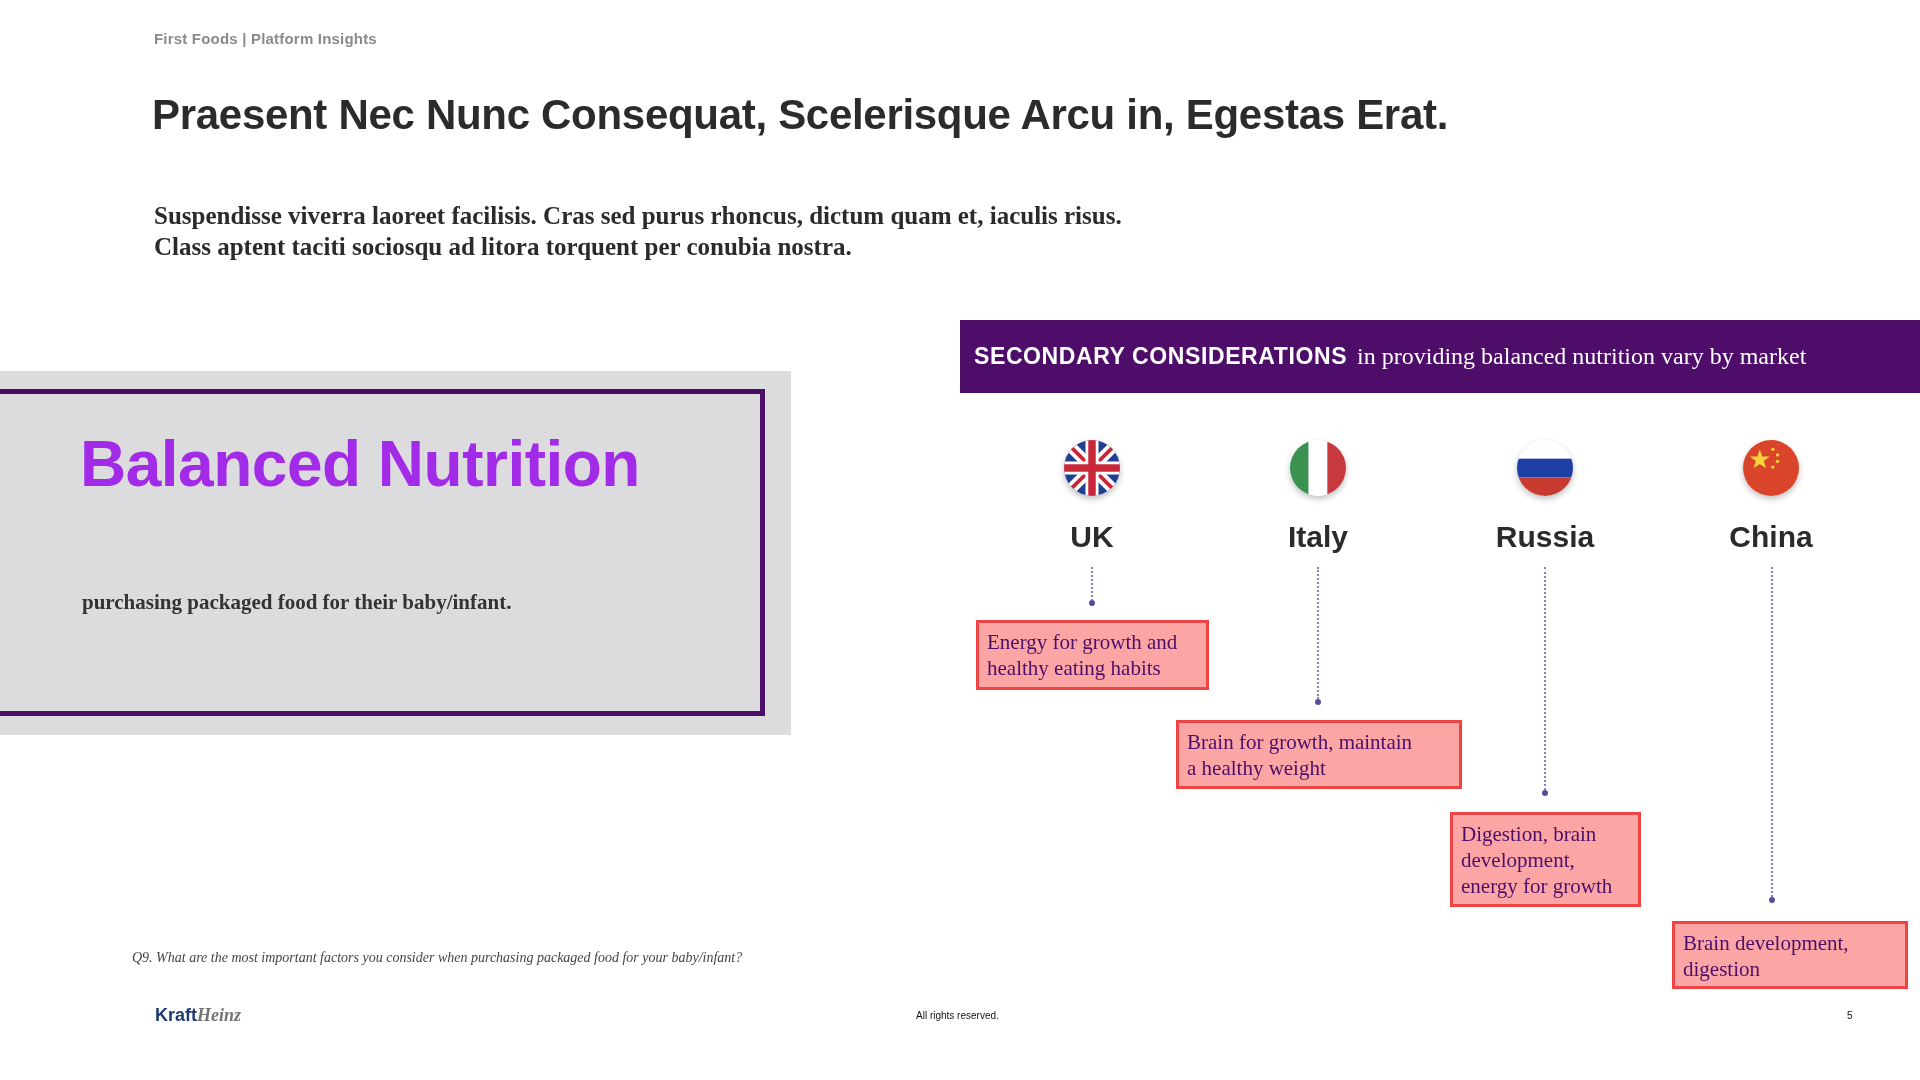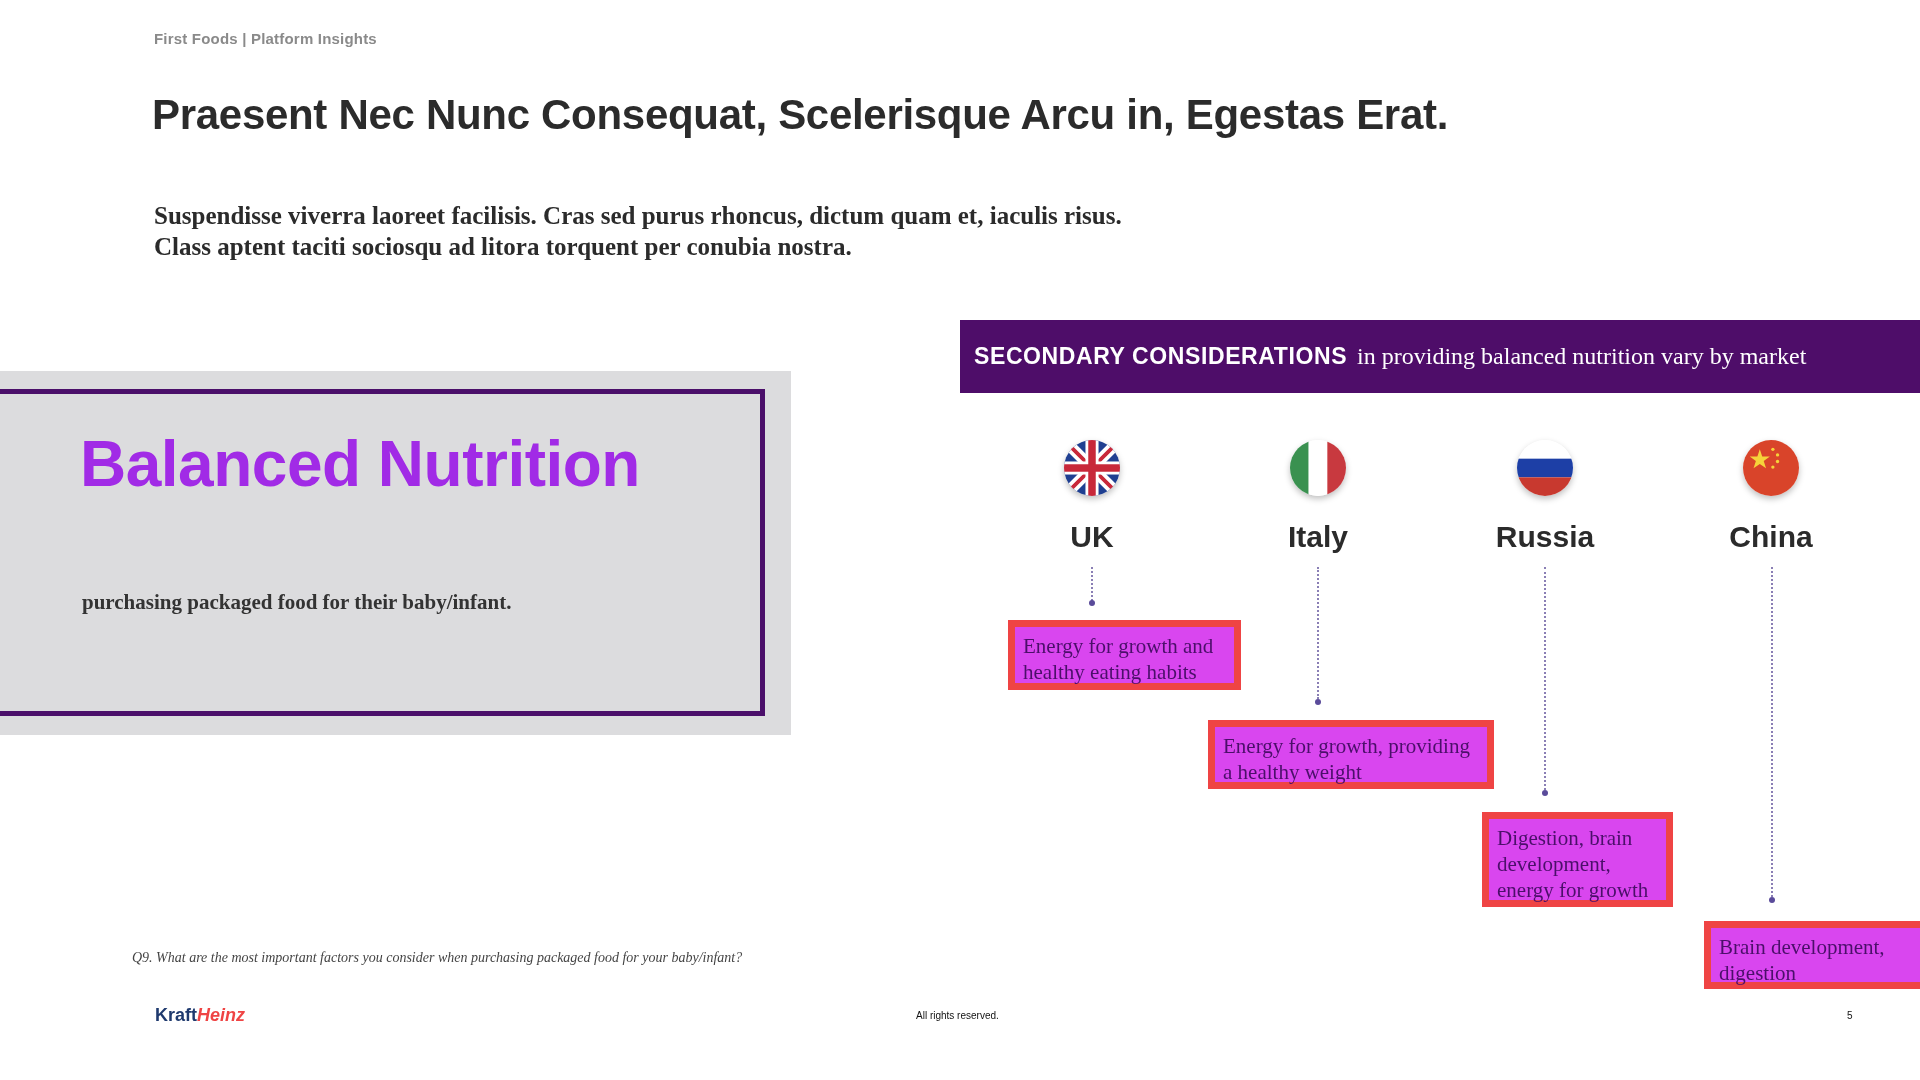--- a/index.html
+++ b/index.html
@@ -12,25 +12,25 @@
   .panel-frame { left:-6px; top:389px; width:771px; height:327px; border:5px solid #4b0f6a; box-sizing:border-box; }
   .panel-heading { left:80px; top:432px; font-size:64px; font-weight:bold; color:#a12be6; line-height:64px; letter-spacing:-0.5px; }
   .panel-text { left:82px; top:587px; font-family:"Liberation Serif", serif; font-size:21px; font-weight:bold; color:#333333; line-height:30px; }
   .banner { left:960px; top:320px; width:960px; height:73px; background:#4e0d69; display:flex; align-items:center; padding-left:14px; box-sizing:border-box; color:#fff; white-space:nowrap; }
   .banner .strong { font-size:23px; font-weight:bold; letter-spacing:0.6px; margin-right:10px; }
   .banner .rest { font-family:"Liberation Serif", serif; font-size:24px; }
   .flag { width:56px; height:56px; border-radius:50%; overflow:hidden; box-shadow:0 3px 6px rgba(0,0,0,0.25); }
   .country { font-size:30px; font-weight:bold; color:#2b2b2b; text-align:center; width:200px; }
   .vline { width:0; border-left:2px dotted #8a7fb5; }
   .dot { width:6px; height:6px; border-radius:50%; background:#5a4b9a; }
-  .callout { border:7px solid #ef4444; background:#d946ef; color:#4b0f6a; font-family:"Liberation Serif", serif; font-size:21px; line-height:26px; padding:6px 8px; box-sizing:border-box;margin-left:32px; }
+  .callout { border:3px solid #ef4444; background:#fca5a5; color:#4b0f6a; font-family:"Liberation Serif", serif; font-size:21px; line-height:26px; padding:6px 8px; box-sizing:border-box; }
   .question { left:132px; top:950px; font-family:"Liberation Serif", serif; font-style:italic; font-size:14px; color:#444; }
   .logo { left:155px; top:1005px; font-size:18px; font-weight:bold; }
   .logo .k { color:#1f3a6e; }
-  .logo .h { color:#ef4444; font-style:italic; font-family:Liberation Sans, sans-serif; }
+  .logo .h { color:#737373; font-style:italic; font-family:Liberation Serif, serif; }
   .rights { left:916px; top:1010px; font-size:10px; color:#111; }
   .pagenum { left:1847px; top:1010px; font-size:10px; color:#111; }
 </style>
 </head>
 <body>
 
 <div class="abs eyebrow">First Foods | Platform Insights</div>
 
 <div class="abs title">
   <div>Praesent Nec Nunc Consequat, Scelerisque Arcu in, Egestas Erat.</div>
@@ -78,21 +78,21 @@
   <svg width="56" height="56" viewBox="0 0 60 60">
     <rect x="0" width="20" height="60" fill="#3a9150"></rect>
     <rect x="20" width="20" height="60" fill="#ffffff"></rect>
     <rect x="40" width="20" height="60" fill="#c8393f"></rect>
   </svg>
 </div>
 <div class="abs country" style="left:1218px;top:520px;">Italy</div>
 <div class="abs vline" style="left:1317px;top:567px;height:132px;"></div>
 <div class="abs dot" style="left:1315px;top:699px;"></div>
 <div class="abs callout" style="left:1176px;top:720px;width:286px;height:69px;">
-  <div>Energy for growth, providing</div>
+  <div>Brain for growth, maintain</div>
   <div>a healthy weight</div>
 </div>
 
 <div class="abs flag" style="left:1517px;top:440px;">
   <svg width="56" height="56" viewBox="0 0 60 60">
     <rect y="0" width="60" height="20" fill="#ffffff"></rect>
     <rect y="20" width="60" height="20" fill="#1d3fa6"></rect>
     <rect y="40" width="60" height="20" fill="#c8392f"></rect>
   </svg>
 </div>

